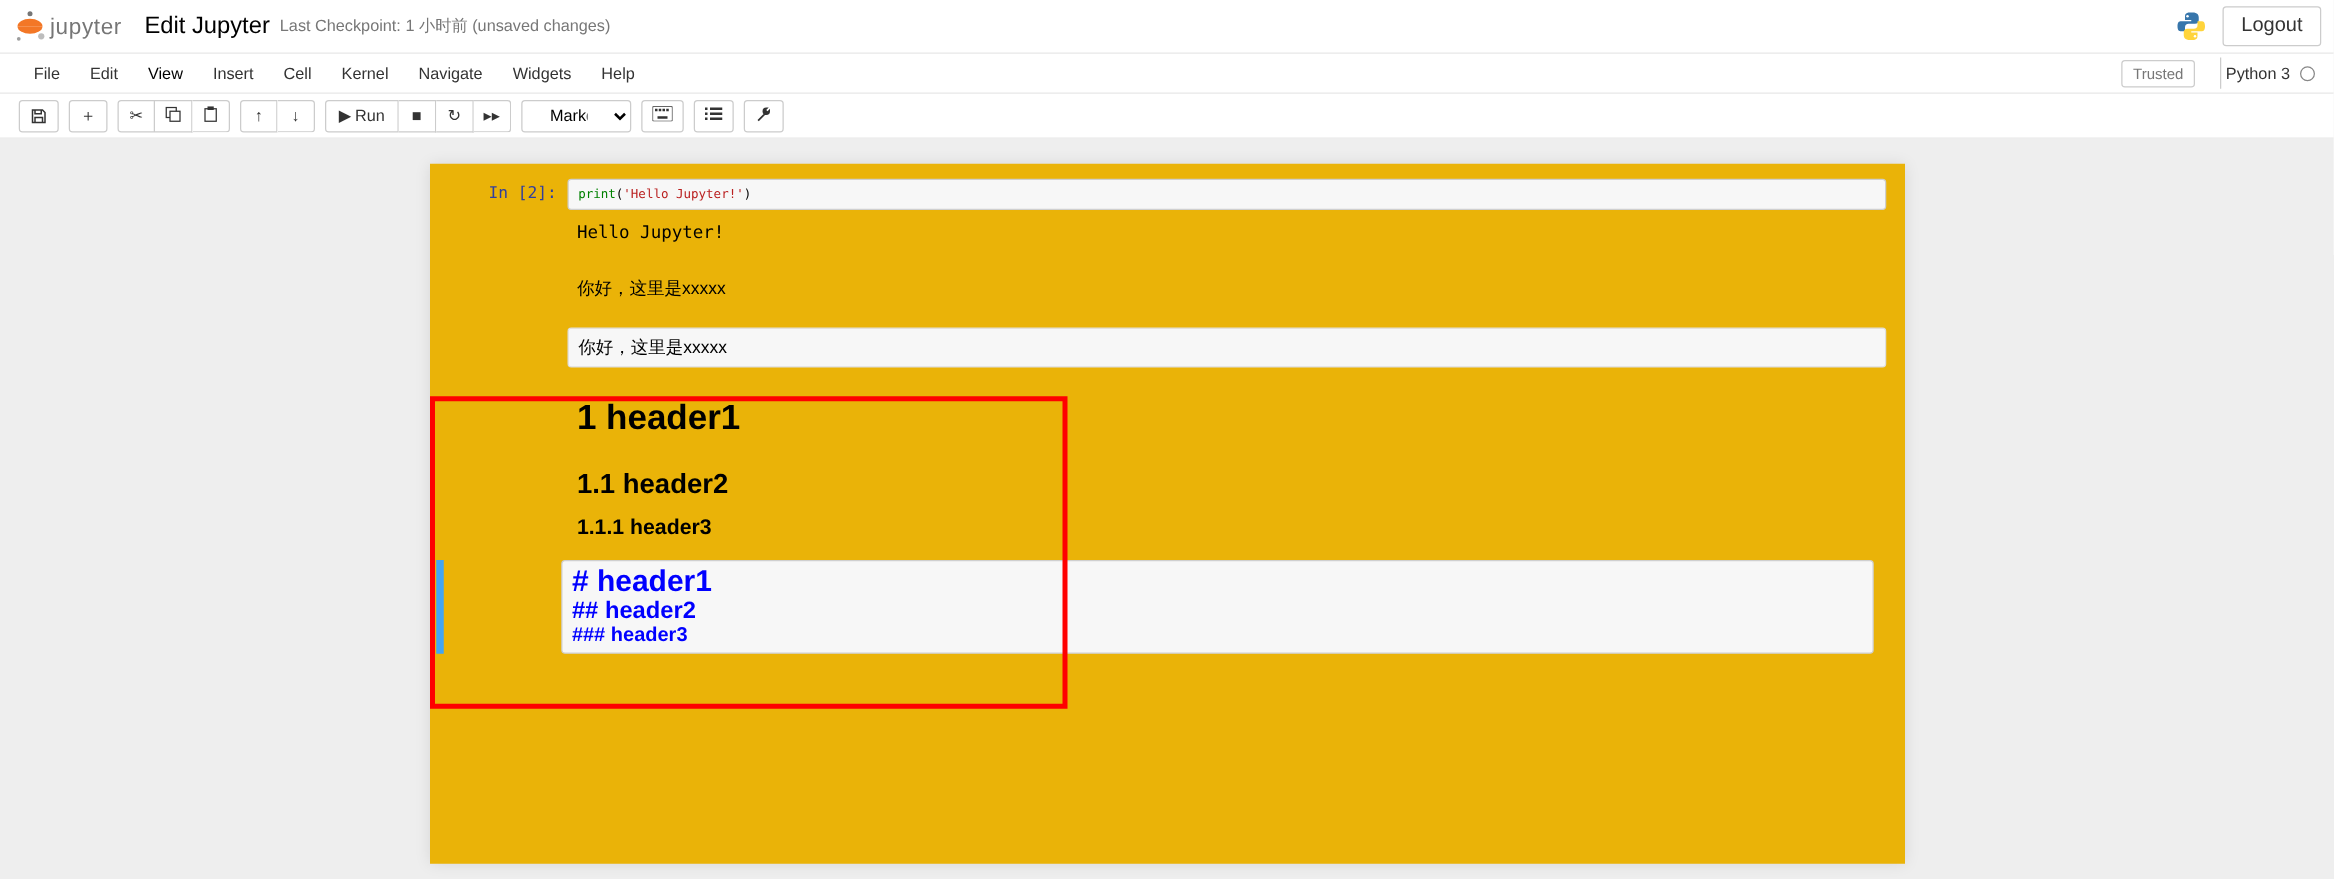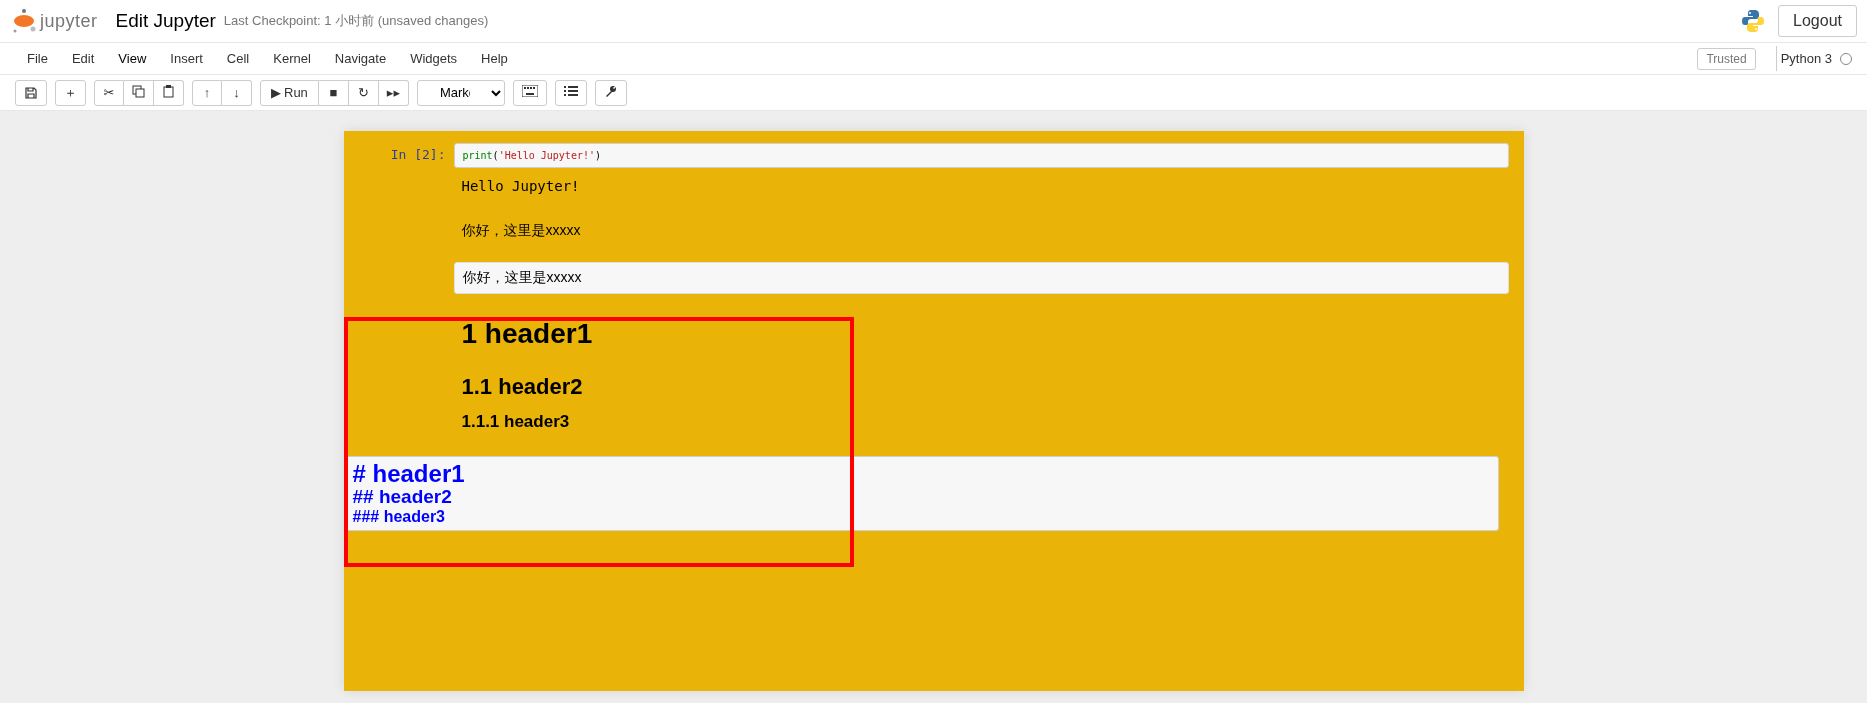--- a/index.html
+++ b/index.html
@@ -227,21 +227,21 @@
 
     <div class="cell" style="margin-top:8px;">
       <div class="prompt-area"></div>
       <div class="cell-content" style="padding-left:8px;">
         <div class="header1">1  header1</div>
         <div class="header2">1.1  header2</div>
         <div class="header3">1.1.1  header3</div>
       </div>
     </div>
 
-    <div class="selected-cell" style="margin-top:6px; padding-right:15px;flex-direction:column;">
+    <div class="selected-cell" style="margin-top:6px; padding-right:15px;">
       <div class="left-bar"></div>
       <div class="prompt-area"></div>
       <div class="cell-content">
         <div class="md-source">
           <div class="md-h1"># header1</div>
           <div class="md-h2">## header2</div>
           <div class="md-h3">### header3</div>
         </div>
       </div>
     </div>

